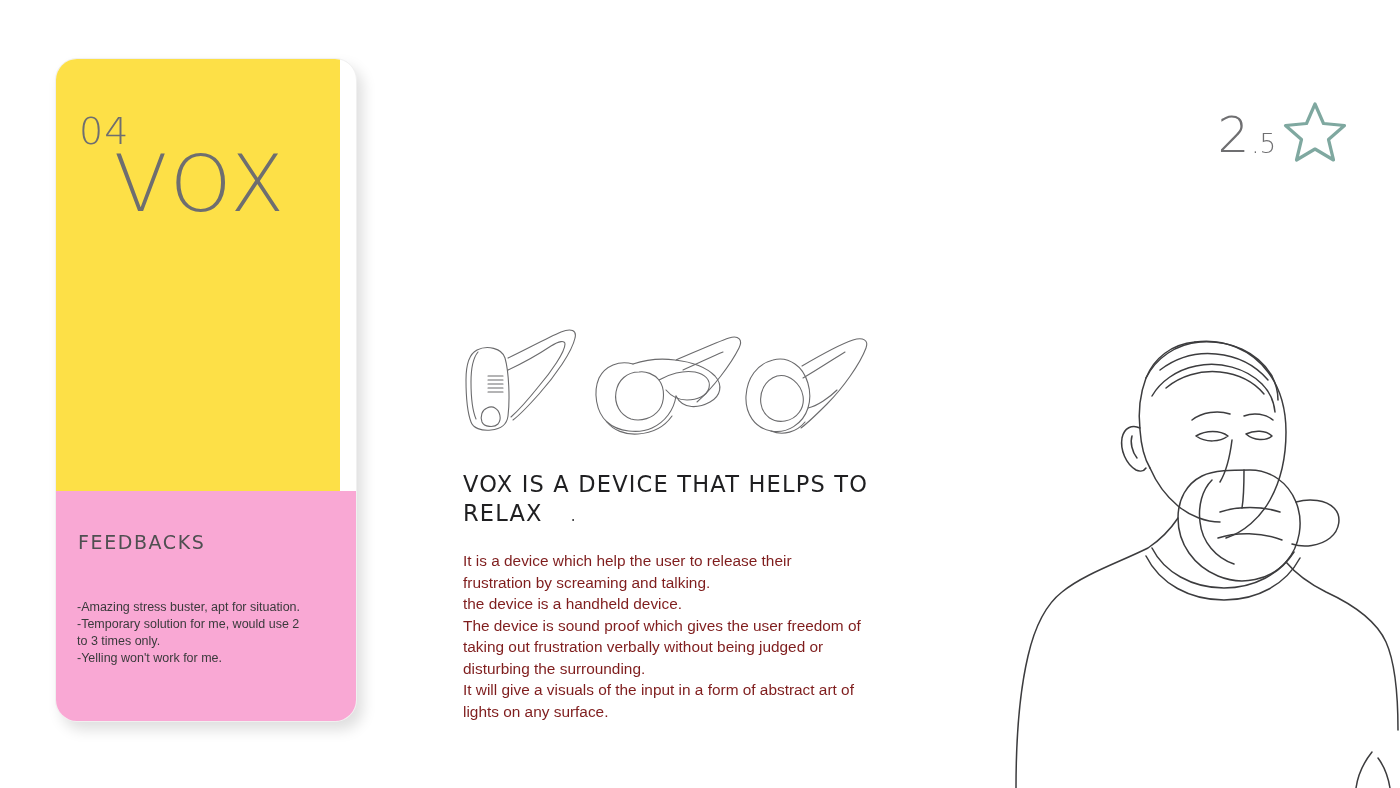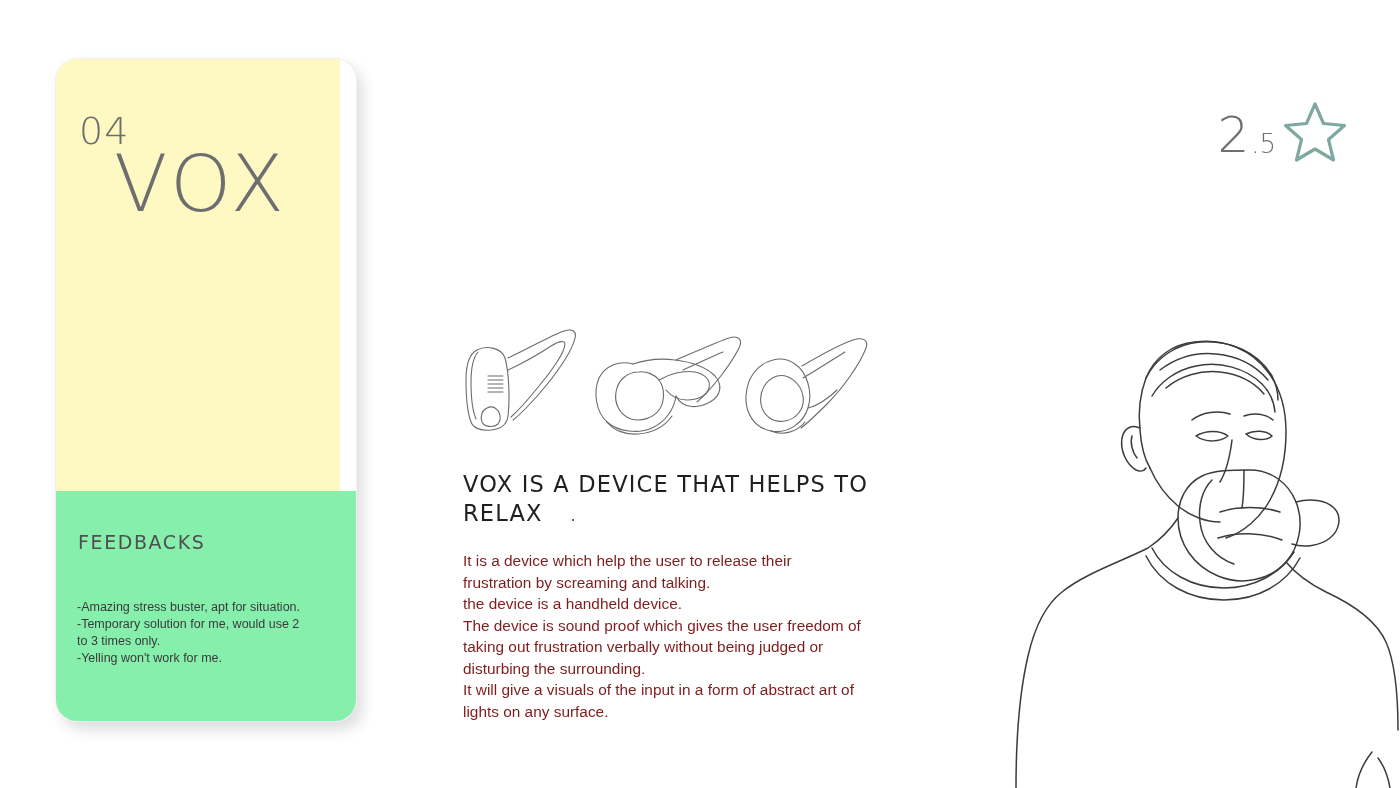--- a/index.html
+++ b/index.html
@@ -26,21 +26,21 @@
     border-radius: 22px;
     background: #ffffff;
     box-shadow: 6px 8px 14px rgba(0,0,0,0.13);
     overflow: hidden;
     border: 1px solid #f0f0f0;
   }
   .card-top {
     position: absolute;
     left: 0; top: 0; right: 16px;
     height: 432px;
-    background: #fef9c3;
+    background: #fde047;
   }
   .card-number {
     position: absolute;
     left: 23px;
     top: 50px;
     font-size: 38px;
     font-weight: 300;
     letter-spacing: 1px;
     color: #6e6e70;
     font-family: "DejaVu Sans", sans-serif;
@@ -56,21 +56,21 @@
     font-family: "DejaVu Sans", sans-serif;
     line-height: 1;
     margin-left: 38px;
   }
   .card-bottom {
     position: absolute;
     left: 0;
     top: 432px;
     right: 0;
     bottom: 0;
-    background: #86efac;
+    background: #f9a8d4;
   }
   .feedback-heading {
     position: absolute;
     left: 22px;
     top: 40px;
     font-size: 19px;
     letter-spacing: 1.6px;
     color: #4f4f51;
     font-family: "DejaVu Sans", sans-serif;
     font-weight: 400;

